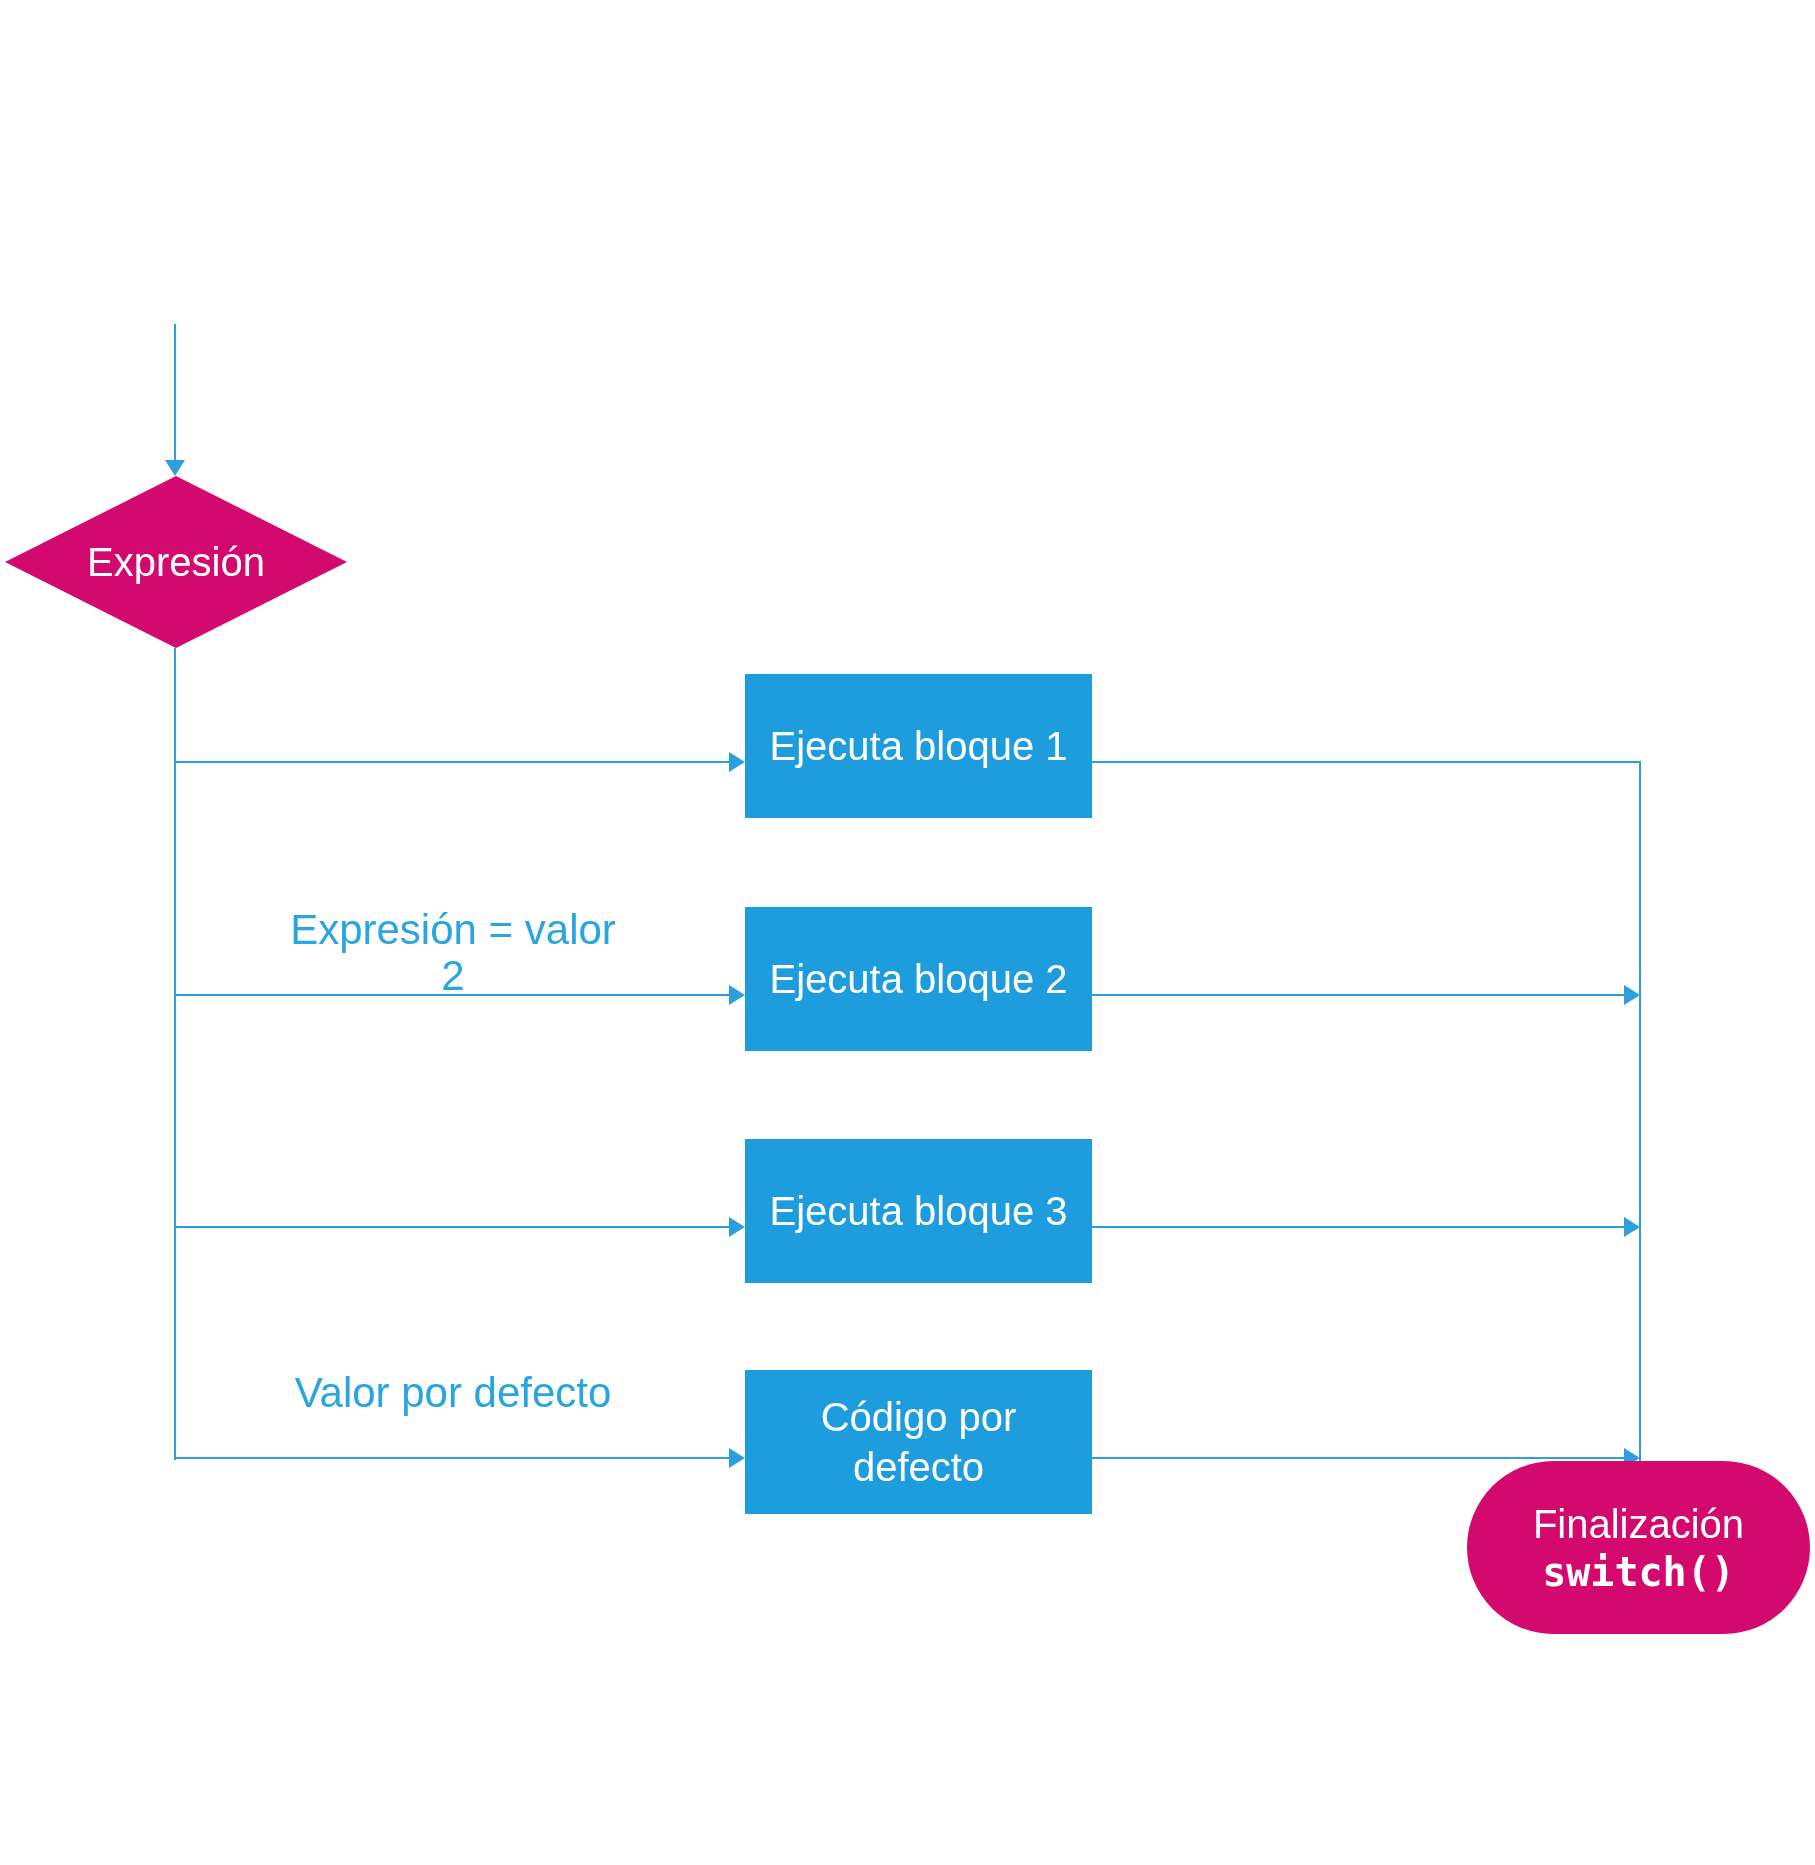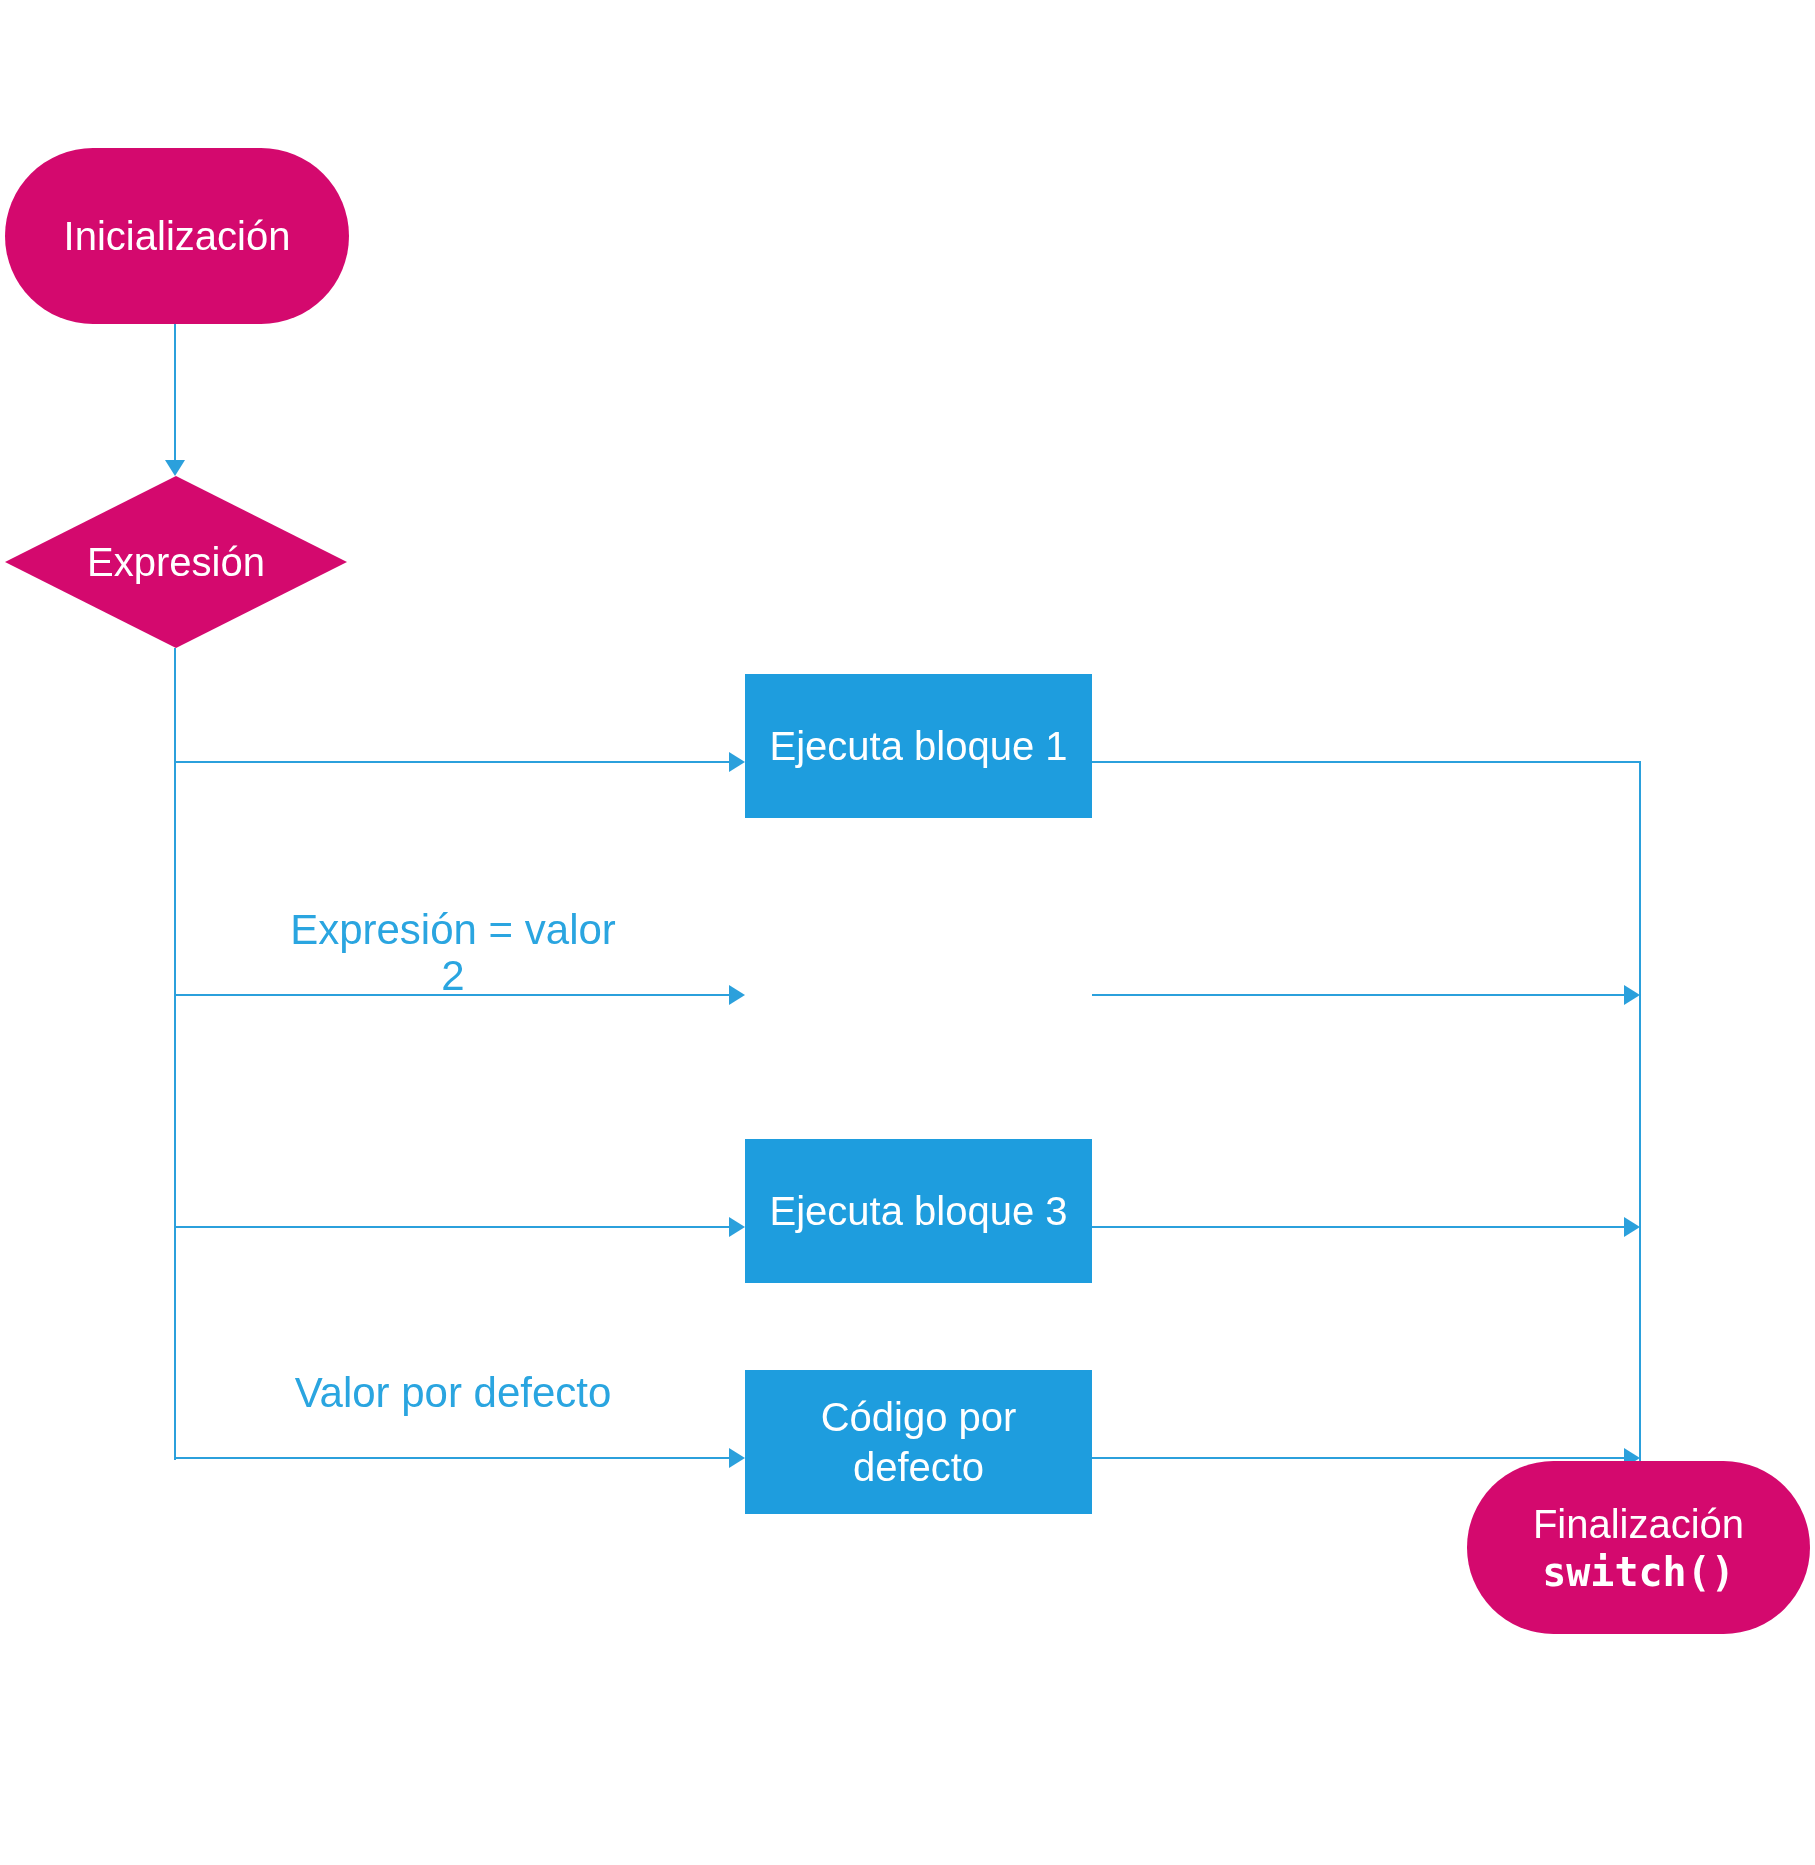--- a/index.html
+++ b/index.html
@@ -65,23 +65,20 @@
   .branch-arrow{left:729px;top:calc(var(--y) - 10px);}
   .out-arrow{left:1624px;top:calc(var(--y) - 10px);}
   .start-arrow{left:165px;top:460px;}
   .collector-arrow{left:1630px;top:1524px;}
 </style>
 </head>
 <body>
 
 <div class="canvas">
 
-  <div class="stadium start">
-    <span>Inicialización</span>
-  </div>
 
   <div class="vline start-vline"></div>
   <div class="arrow-down start-arrow"></div>
 
   <div class="diamond">
     <span>Expresión</span>
   </div>
 
   <div class="vline spine"></div>
 
@@ -91,20 +88,23 @@
     <div class="box">
       <span>Ejecuta bloque 1</span>
     </div>
     <div class="hline out-line no-arrow"></div>
   </div>
 
   <div class="row row2">
     <div class="cond-label">Expresión = valor 2</div>
     <div class="hline branch-line"></div>
     <div class="arrow-right branch-arrow"></div>
+    <div class="box">
+      <span>Ejecuta bloque 2</span>
+    </div>
     <div class="hline out-line"></div>
     <div class="arrow-right out-arrow"></div>
   </div>
 
   <div class="row row3">
     <div class="hline branch-line"></div>
     <div class="arrow-right branch-arrow"></div>
     <div class="box">
       <span>Ejecuta bloque 3</span>
     </div>

